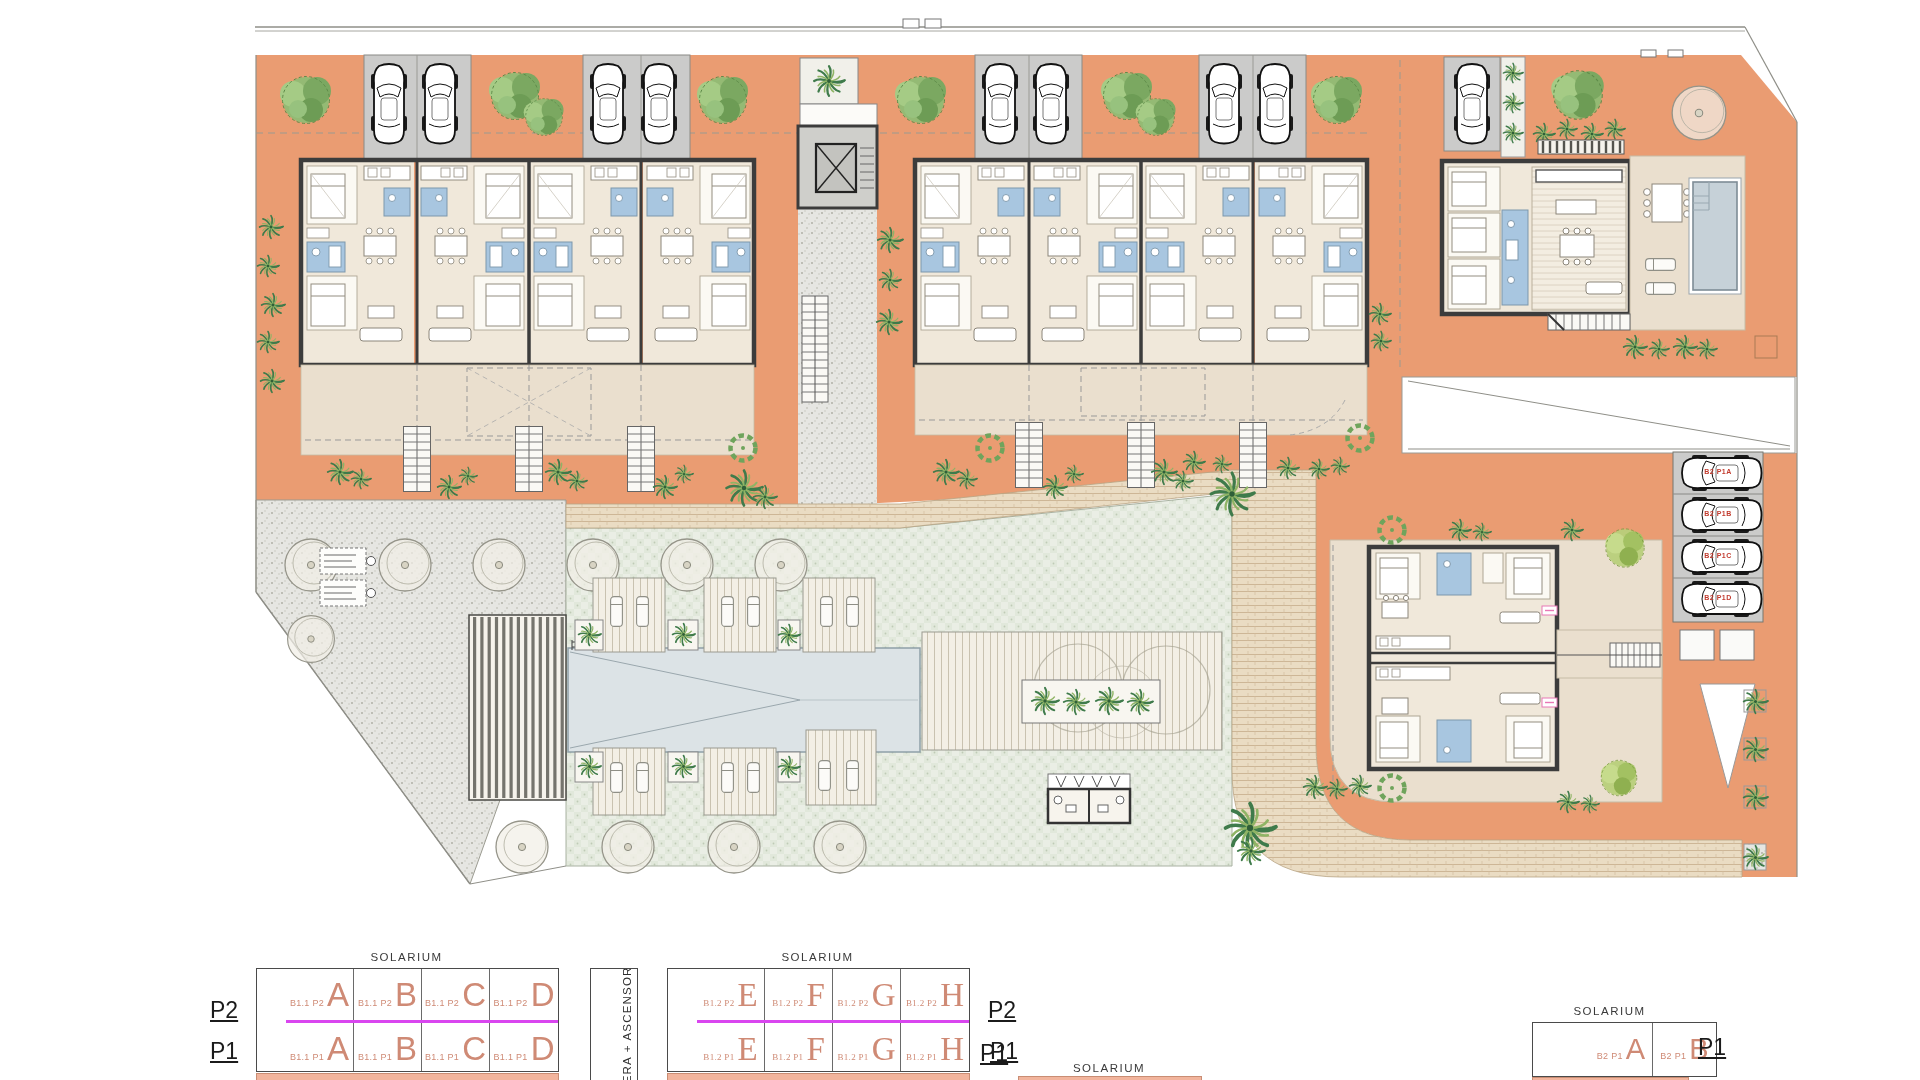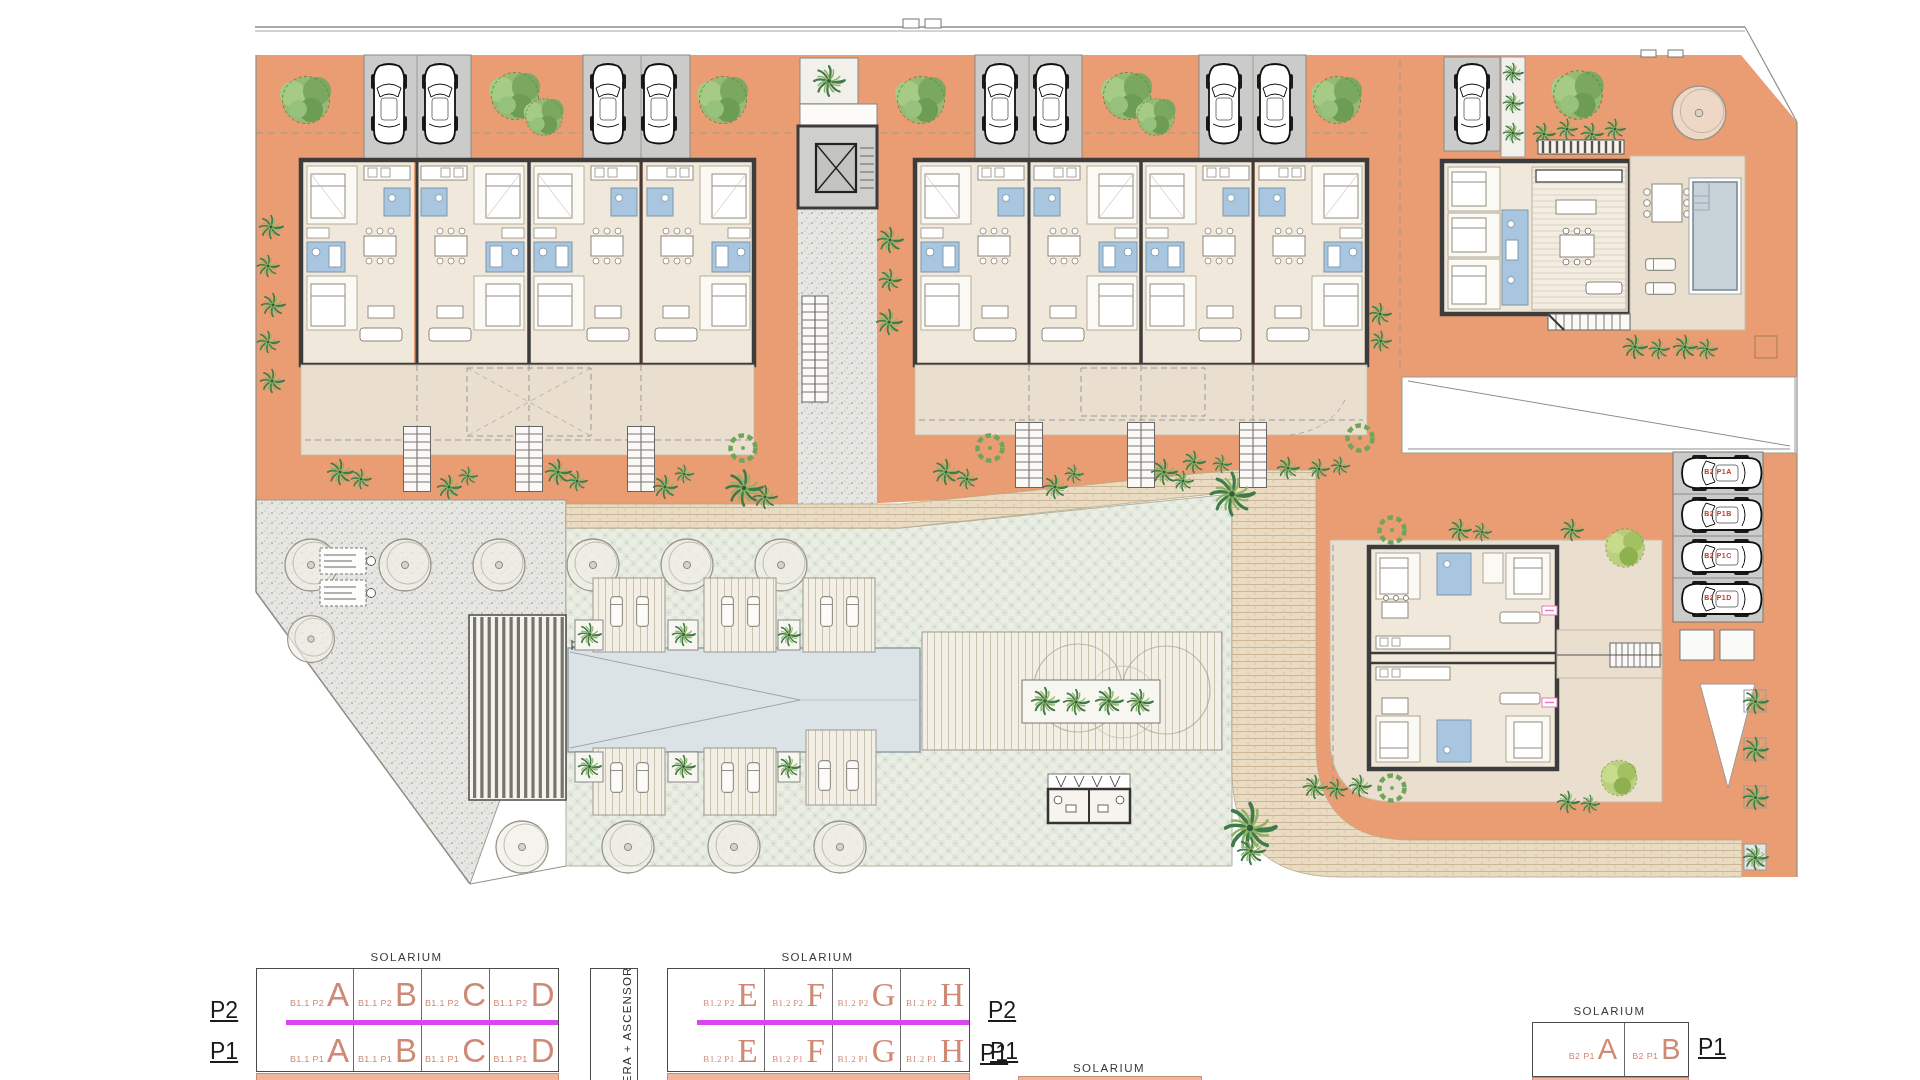--- a/index.html
+++ b/index.html
@@ -5,21 +5,21 @@
   html,body{margin:0;padding:0;background:#ffffff;}
   #stage{position:relative;width:1920px;height:1080px;overflow:hidden;background:#fff;
          font-family:"Liberation Sans", sans-serif;}
   #plan-svg{position:absolute;left:0;top:0;}
   
   .lvl-label{position:absolute;font-size:23px;color:#1b1b1b;data:;text-decoration:underline;}
   .sol-head{position:absolute;font-size:11.5px;letter-spacing:1.5px;color:#3a3a3a;text-align:center;}
   .ltable{position:absolute;display:grid;grid-template-rows:1fr 1fr;border:1.3px solid #4a4a4a;background:#fff;}
   .lrow{display:grid;grid-template-columns:repeat(4,1fr);margin-left:29px;}
   .lrow.two{grid-template-columns:repeat(2,1fr);}
-  .lrow + .lrow{border-top:5px solid #d946ef;}
+  .lrow + .lrow{border-top:3px solid #d946ef;}
   .lcell{position:relative;border-right:1px solid #6a6a6a;display:flex;align-items:baseline;justify-content:center;gap:3px;padding-top:14px;}
   .lcell:last-child{border-right:none;}
   .lcell .code{font-size:9px;color:var(--legend_red,#d59180);letter-spacing:.3px;}
   .lcell .letter{font-size:33px;line-height:24px;color:var(--legend_red,#cf8a75);}
   .salmon-bar{position:absolute;background:var(--salmon,#f2b49c);border:1px solid #c98d74;}
   .vstrip{position:absolute;border:1px solid #4a4a4a;border-bottom:none;background:#fff;overflow:hidden;}
   .vstrip span{position:absolute;left:30px;top:158px;transform:rotate(-90deg);transform-origin:left top;
                white-space:nowrap;font-size:11.5px;letter-spacing:1.2px;color:#2e2e2e;}
   .carlabel{position:absolute;width:64px;text-align:center;font-size:7px;font-weight:bold;
             color:var(--label_red,#c23b2e);letter-spacing:.5px;}
@@ -766,21 +766,21 @@
   <div class="salmon-bar" style="left:667px;top:1073px;width:301px;height:8px;"></div>
 
   <div class="lvl-label" style="left:988px;top:997px;">P2</div>
   <div class="lvl-label" style="left:990px;top:1038px;">P1</div>
 
   <div class="lvl-label" style="left:980px;top:1040px;">P1</div>
   <div class="sol-head" style="left:1018px;top:1062px;width:182px;">SOLARIUM</div>
   <div class="salmon-bar" style="left:1018px;top:1076px;width:182px;height:8px;"></div>
 
   <div class="sol-head" style="left:1532px;top:1005px;width:155px;">SOLARIUM</div>
-  <div class="ltable" style="left:1532px;top:1022px;width:155px;height:53px;grid-template-rows:1fr;">
+  <div class="ltable" style="left:1532px;top:1022px;width:155px;height:53px;grid-template-rows:1fr;padding-left:28px;">
     <div class="lrow two">
       <div class="lcell">
             <span class="code">B2 P1</span>
             <span class="letter" style="font-size:29px;">A</span>
           </div>
       <div class="lcell">
             <span class="code">B2 P1</span>
             <span class="letter" style="font-size:29px;">B</span>
           </div>
     </div>

